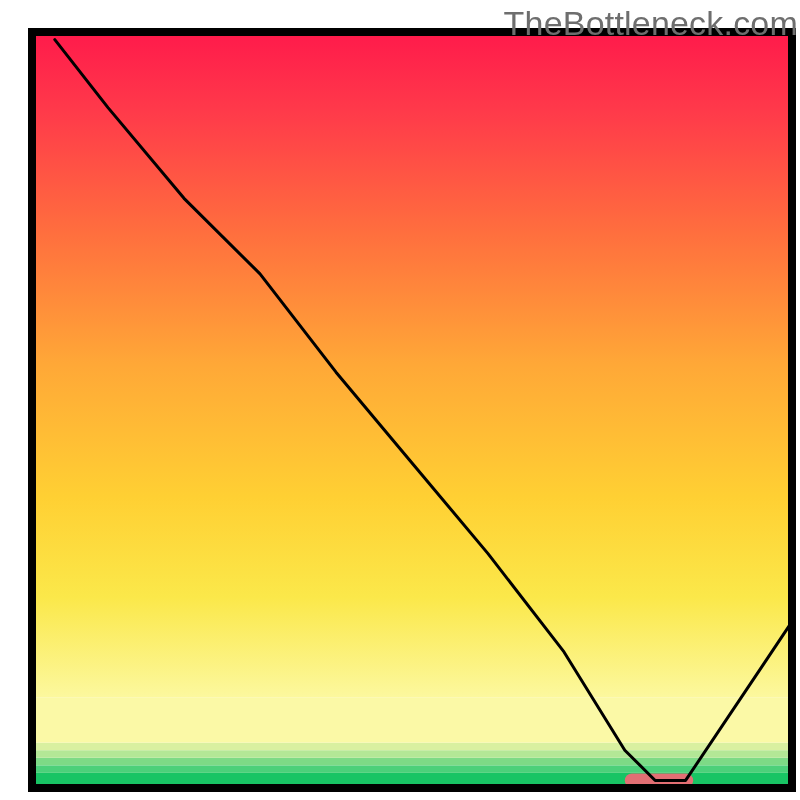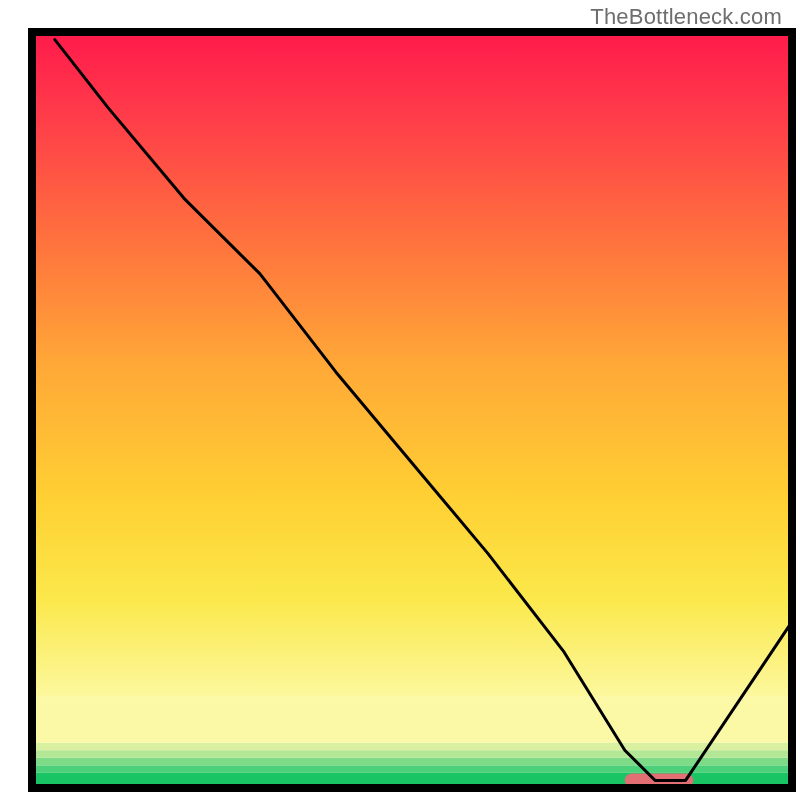--- a/index.html
+++ b/index.html
@@ -12,23 +12,23 @@
     font-family: Arial, Helvetica, sans-serif;
   }
   .chart-container {
     position: relative;
     width: 800px;
     height: 800px;
   }
   .watermark {
     position: absolute;
     top: 4px;
-    right: 18px;
+    right: 2px;
     color: #6e6e6e;
-    font-size: 22px;
+    font-size: 34px;
     font-weight: 500;
     z-index: 10;
     letter-spacing: 0.2px;
     margin-left: 25px;
   }
   svg.plot {
     position: absolute;
     left: 0;
     top: 0;
     width: 800px;

